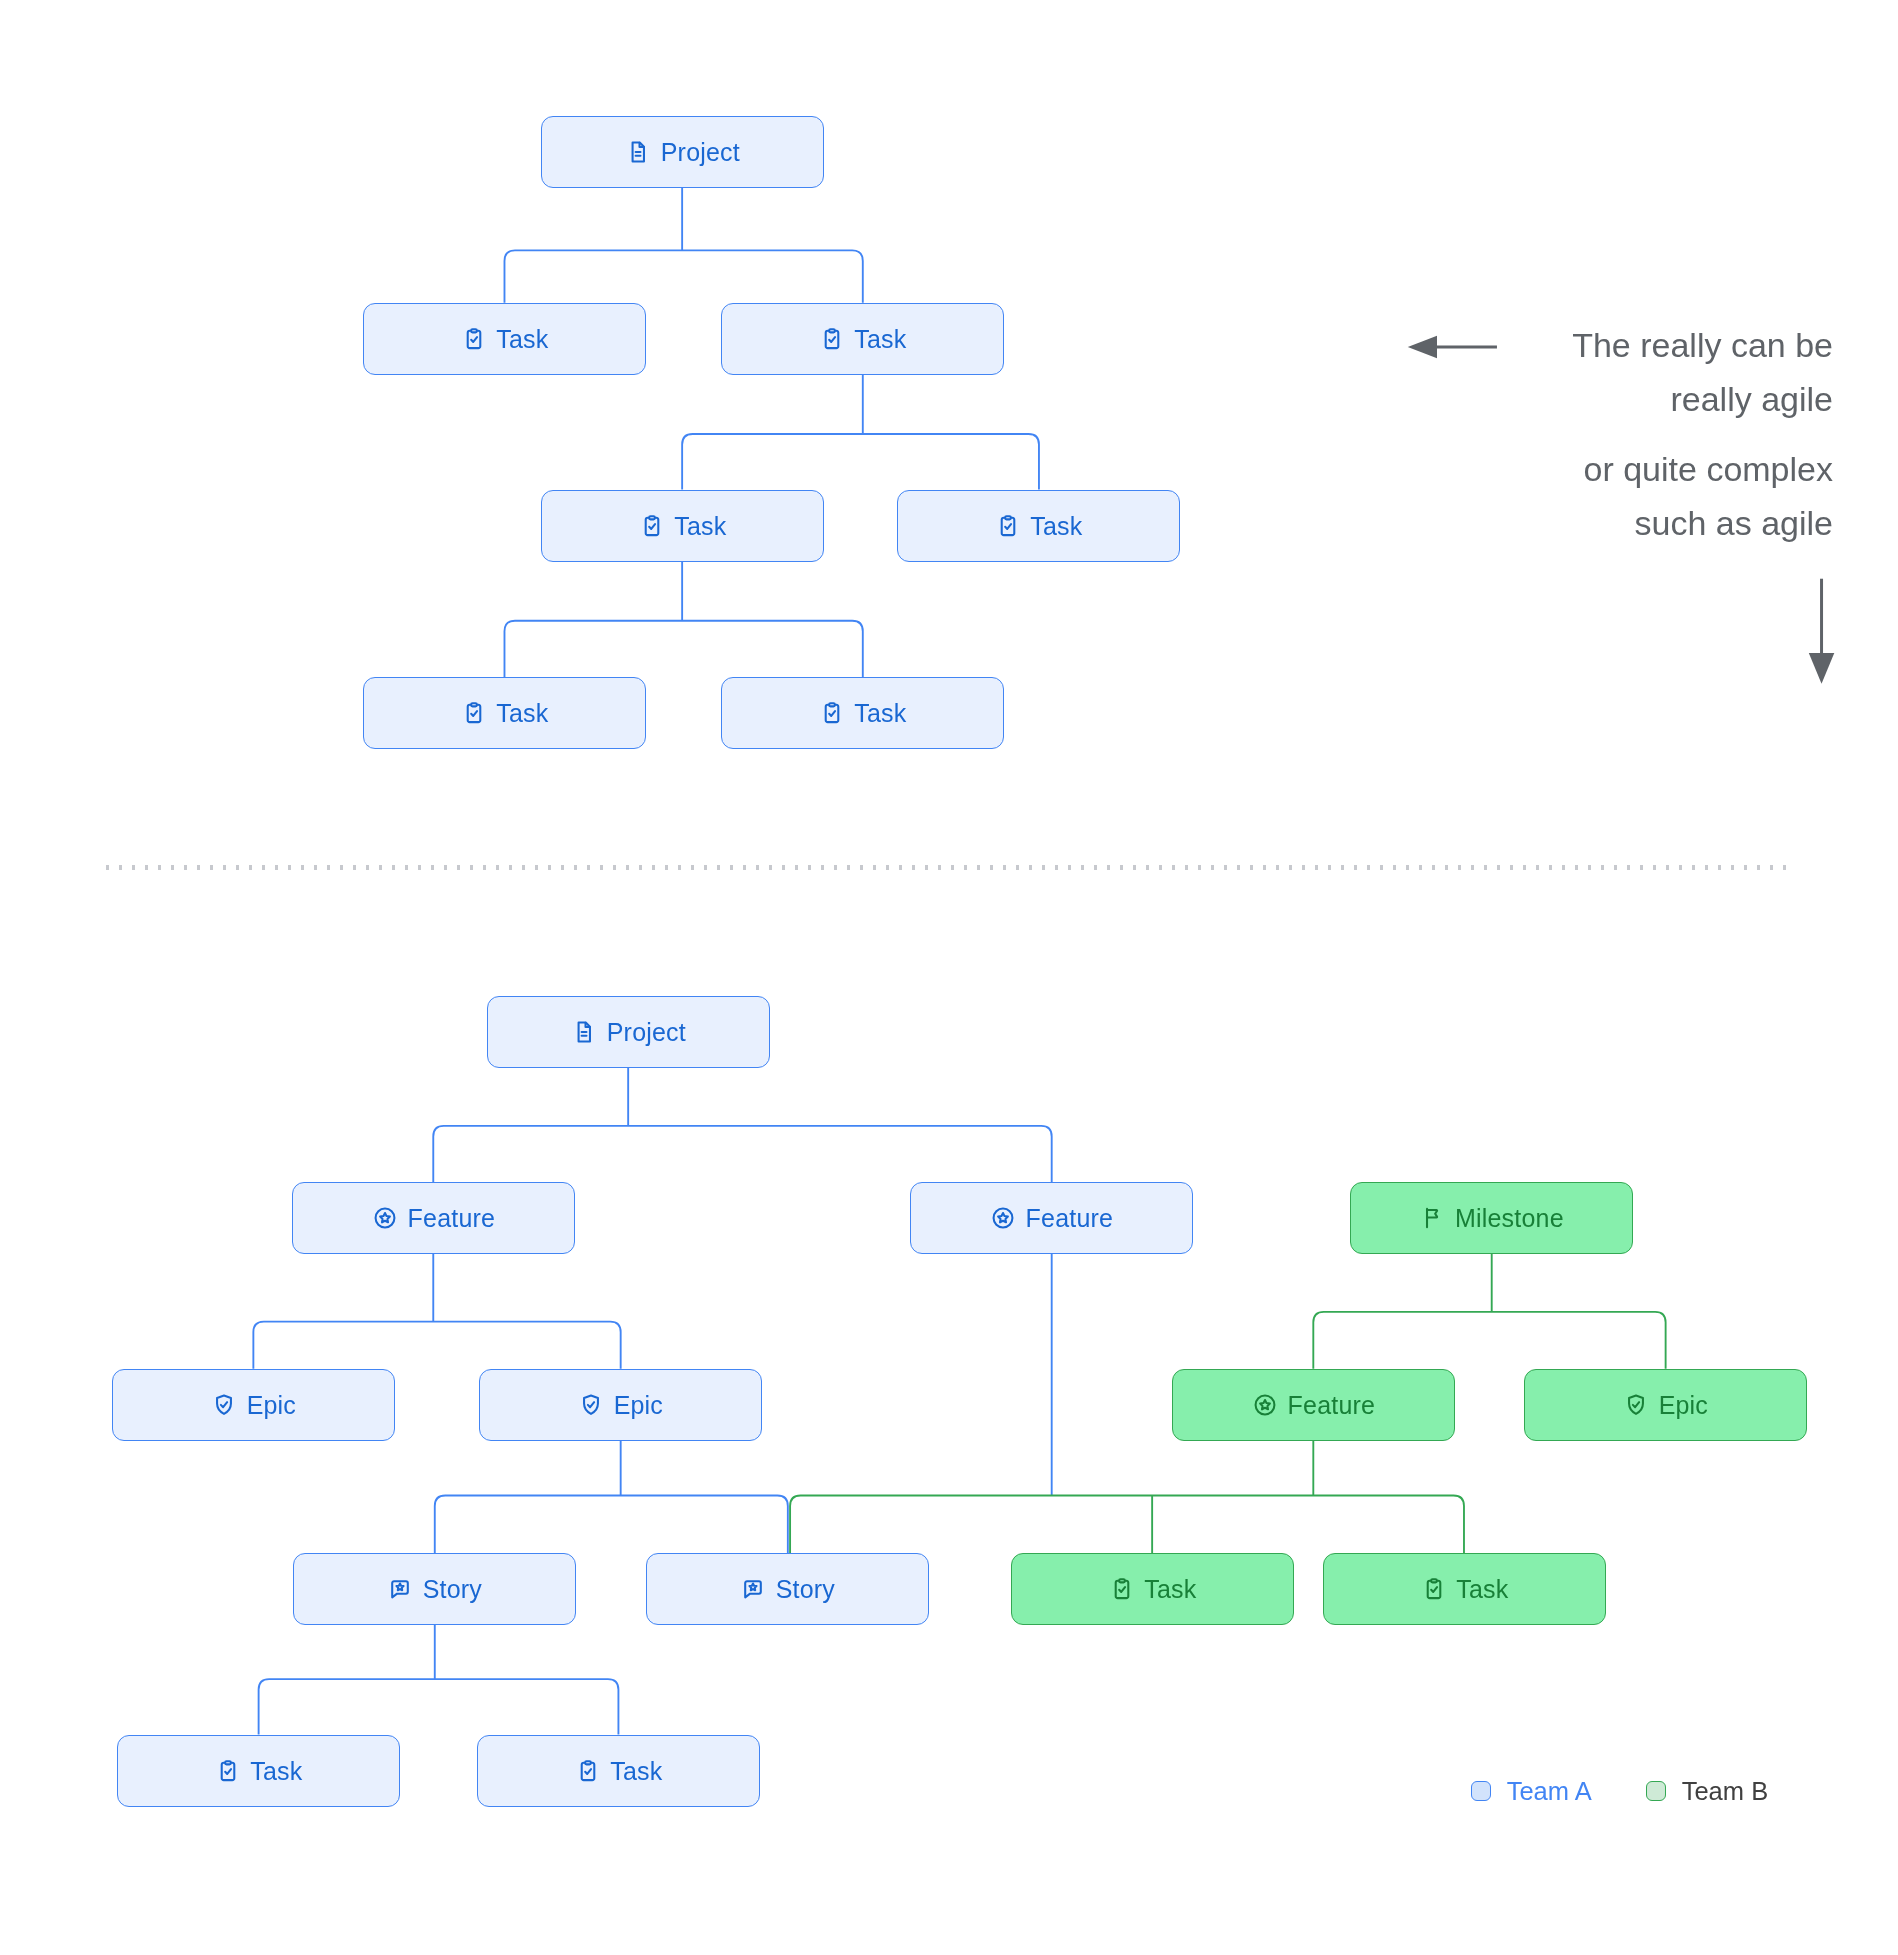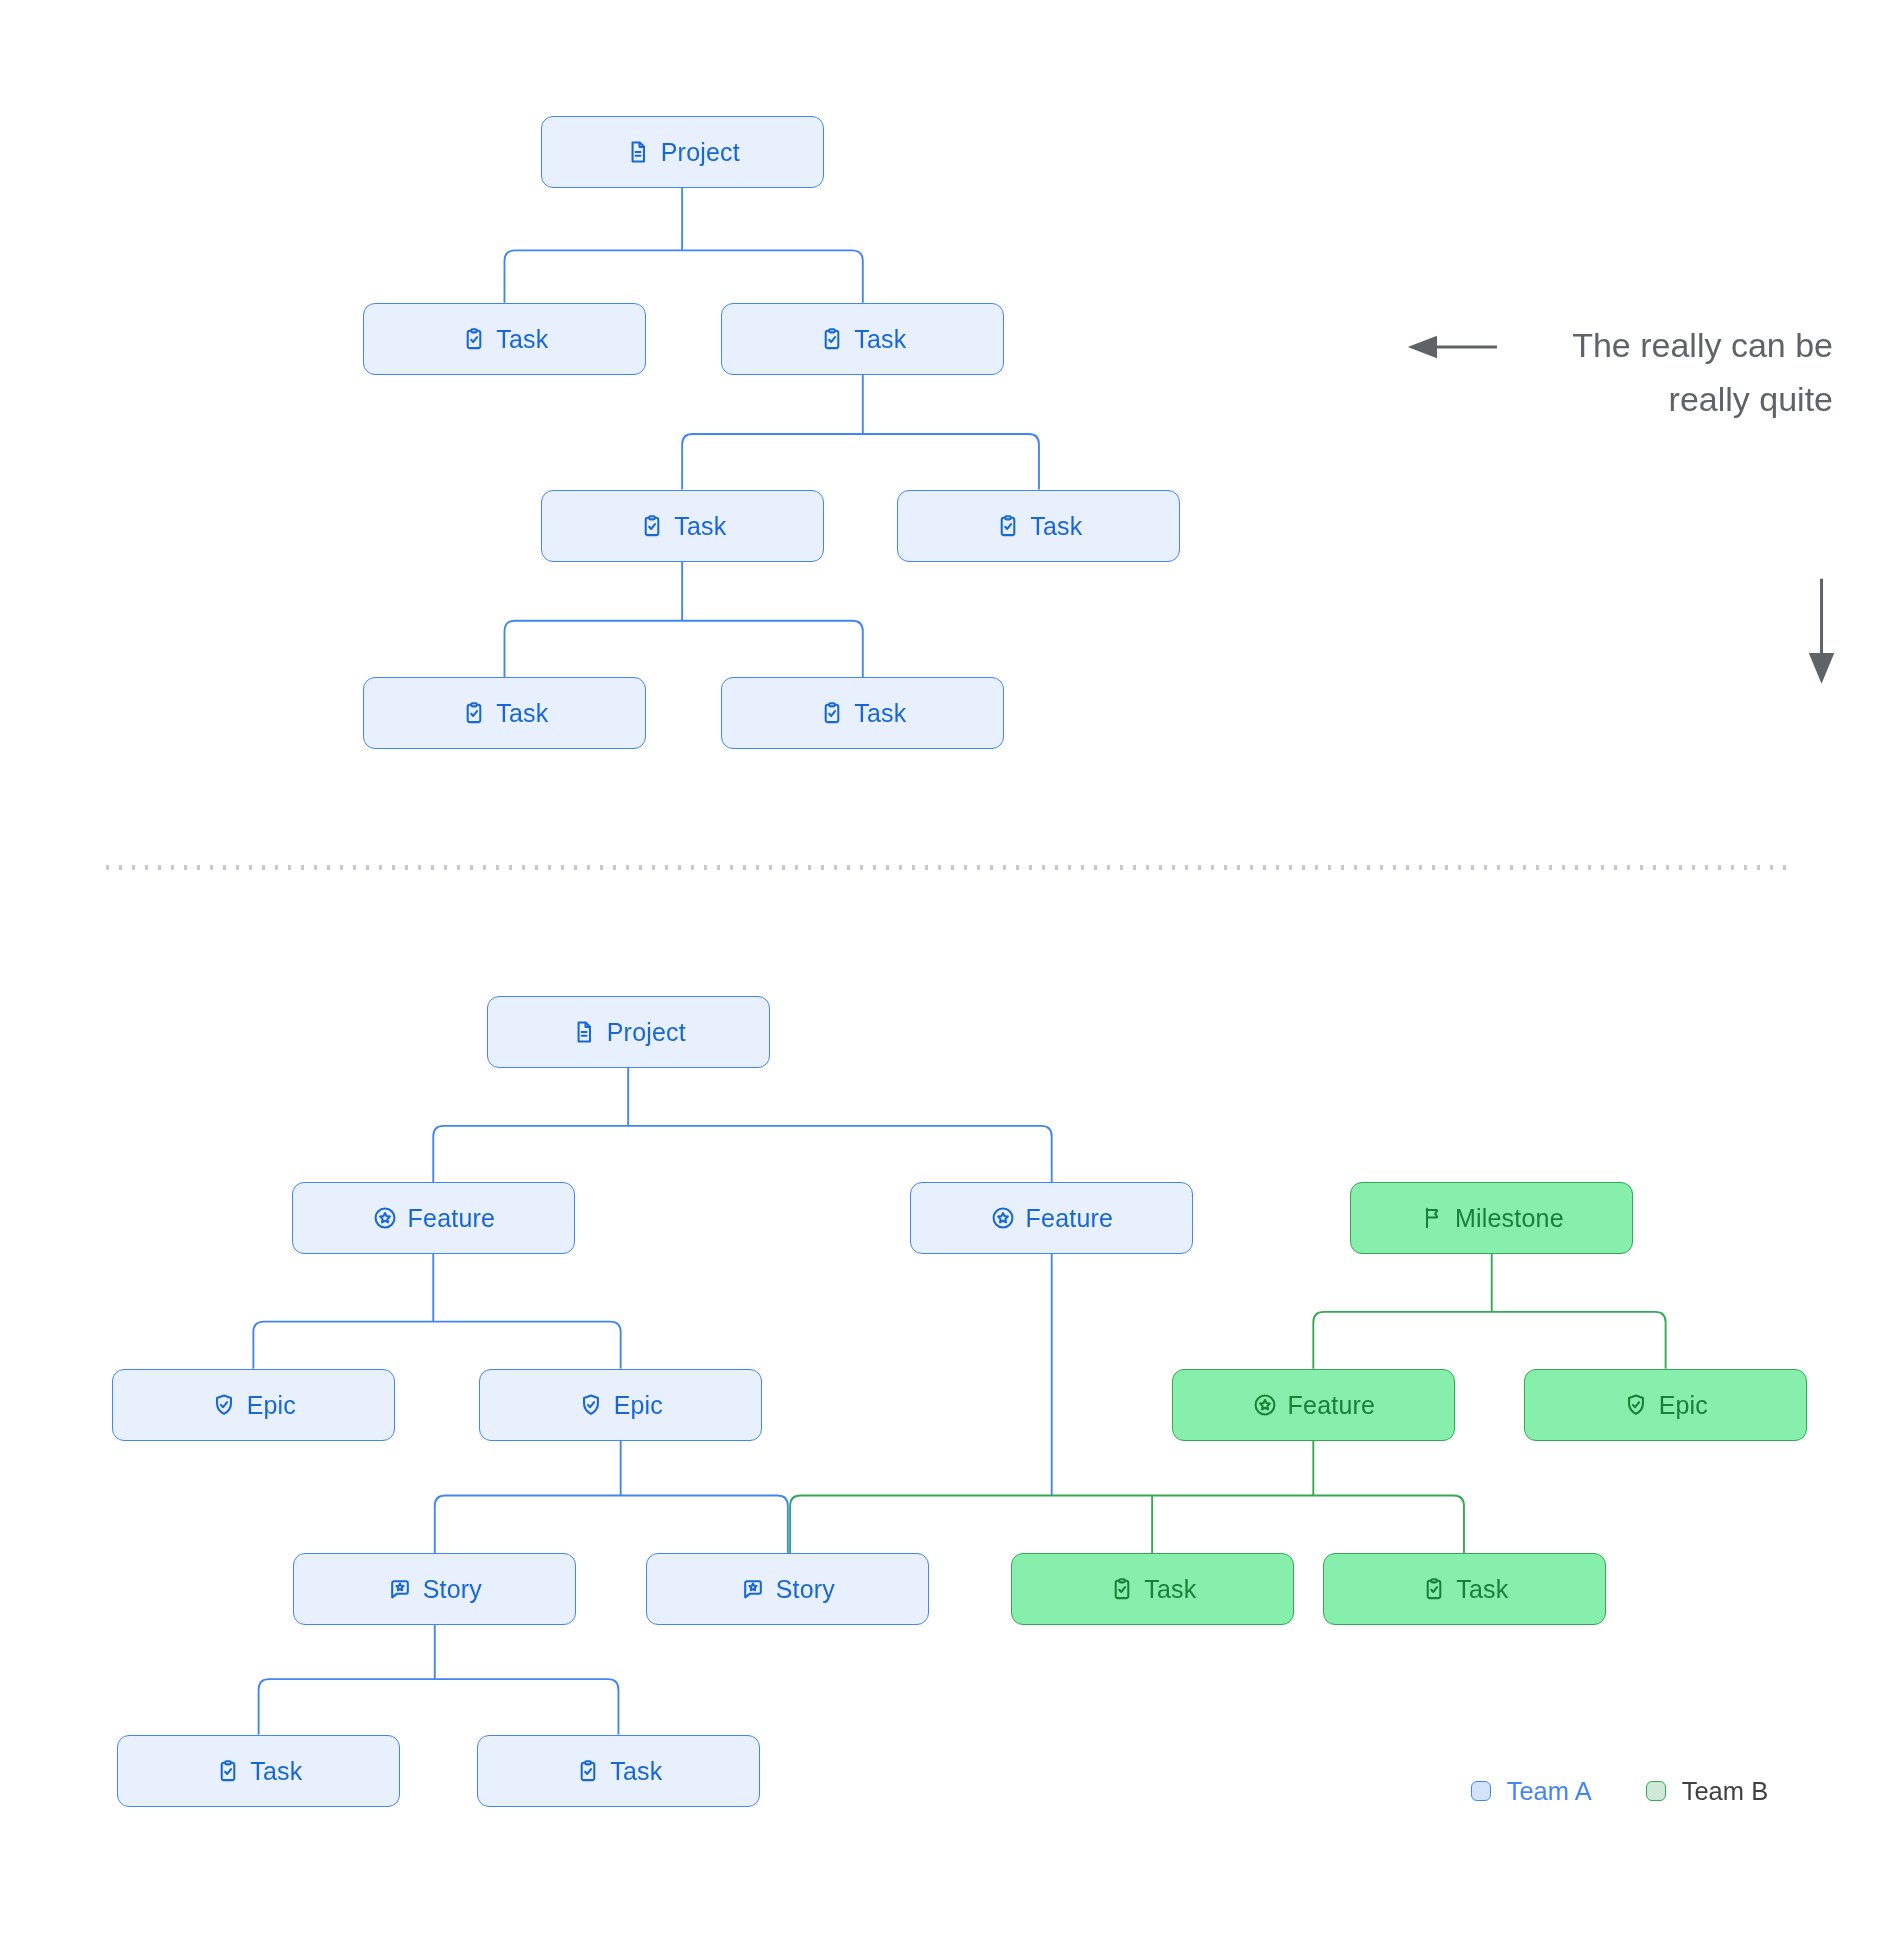--- a/index.html
+++ b/index.html
@@ -150,21 +150,25 @@
   </div>
   <div class="node team-a" style="left:721px;top:677px">
     <svg class="ni" viewBox="0 0 24 24">
         <use href="#i-task"></use>
       </svg>
     <span>Task</span>
   </div>
 
   <div class="note" id="note-simple">
     <span>The really can be</span>
-    <span>really quite</span>
+    <span>really agile</span>
+  </div>
+  <div class="note" id="note-complex">
+    <span>or quite complex</span>
+    <span>such as agile</span>
   </div>
 
   <div id="divider"></div>
 
   <div class="node team-a" style="left:487px;top:996px">
     <svg class="ni" viewBox="0 0 24 24">
         <use href="#i-project"></use>
       </svg>
     <span>Project</span>
   </div>

